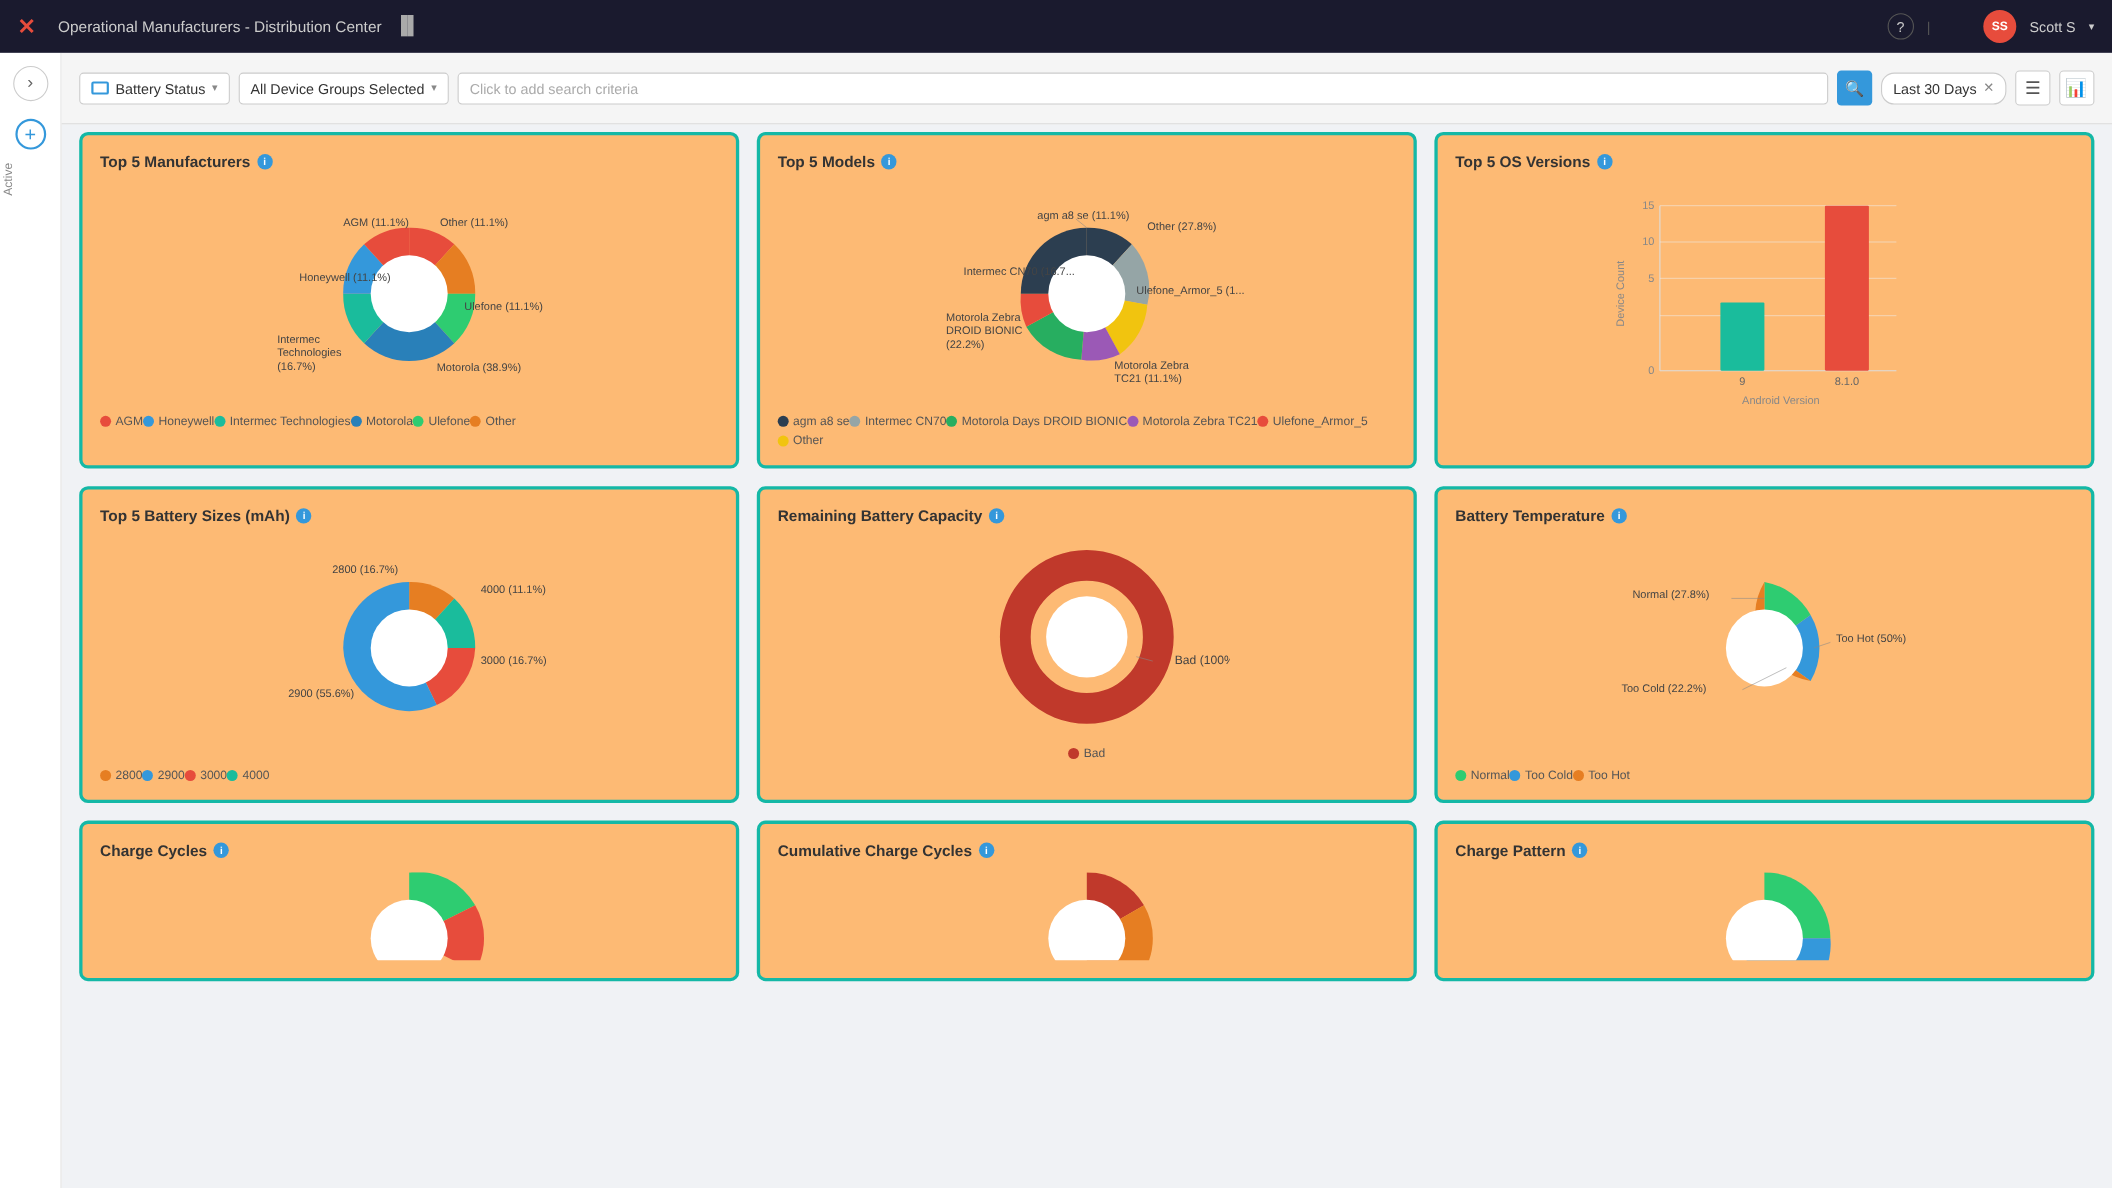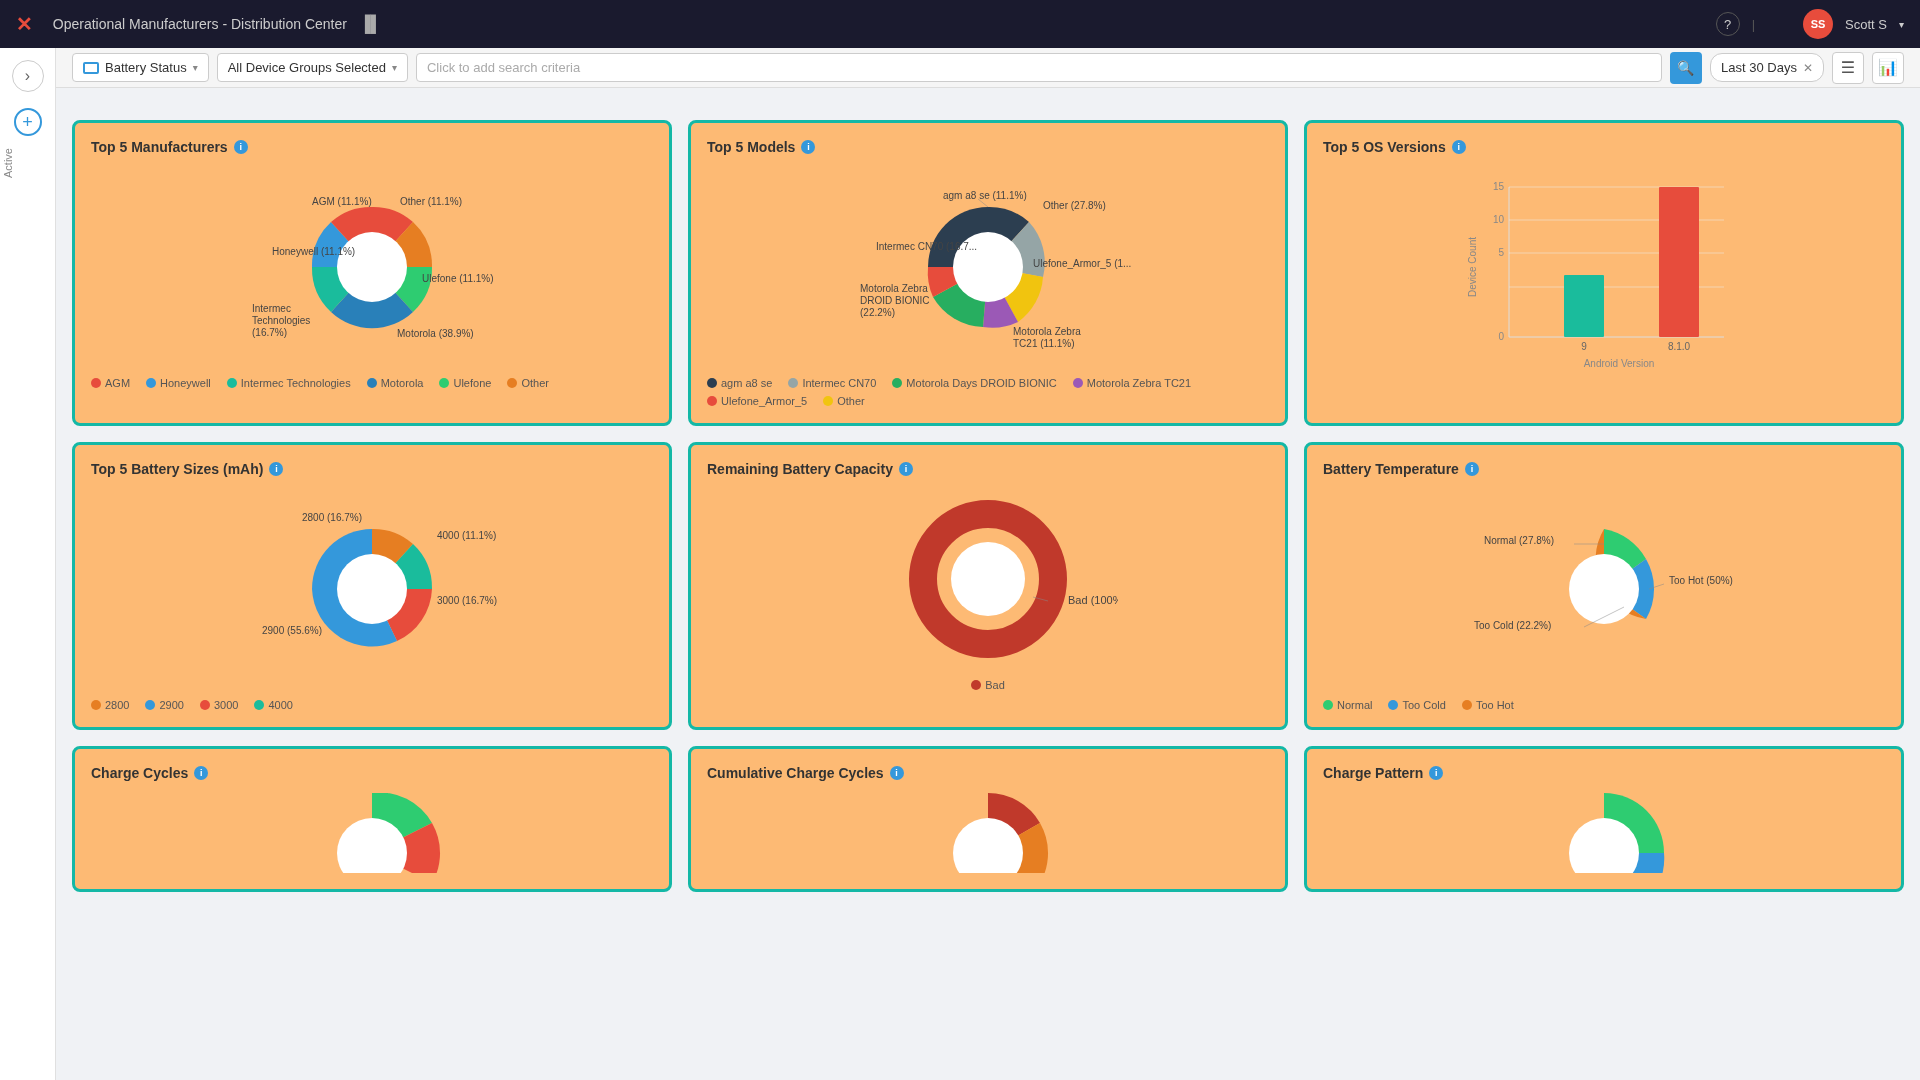--- a/index.html
+++ b/index.html
@@ -55,21 +55,21 @@
       cursor: pointer;
       color: #3498db;
       font-size: 18px;
       margin-top: 4px;
     }
 
     
     .filterbar {
       position: fixed;
       top: 48px; left: 56px; right: 0;
-      height: 40px;
+      height: 65px;
       background: #f5f5f5;
       border-bottom: 1px solid #ddd;
       display: flex;
       align-items: center;
       padding: 0 16px;
       gap: 8px;
       z-index: 98;
     }
     .filter-btn {
       display: flex; align-items: center; gap: 6px;
@@ -168,21 +168,21 @@
       display: inline-flex;
       align-items: center;
       justify-content: center;
       cursor: pointer;
     }
 
     
     .legend {
       display: flex;
       flex-wrap: wrap;
-      gap: 6px 16px;
+      gap: 6px 0;
       margin-top: 10px;
       font-size: 11px;
       color: #555;
     }
     .legend-item {
       display: flex;
       align-items: center;
       gap: 4px;
     }
     .legend-dot {

